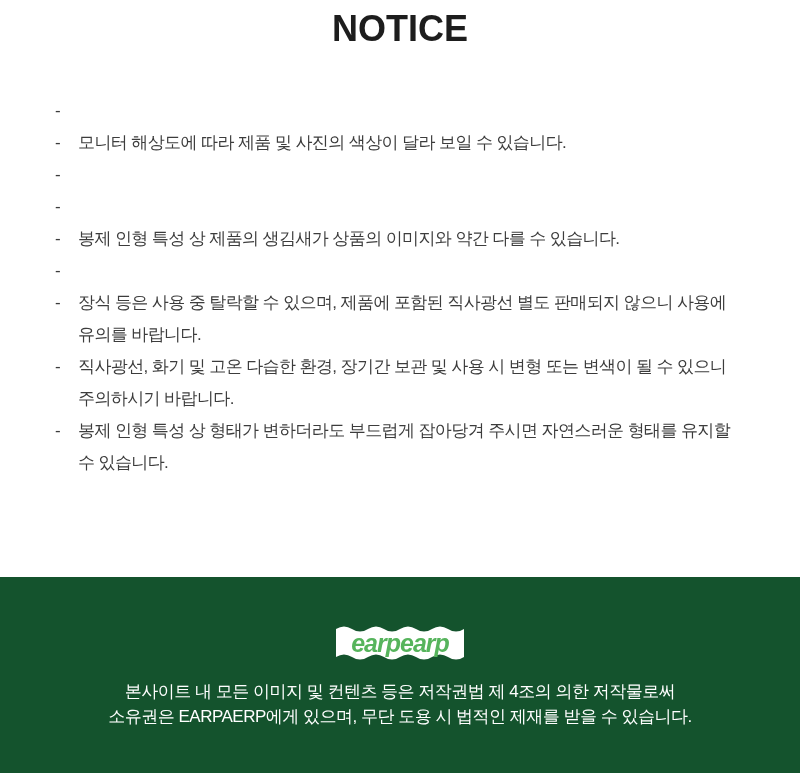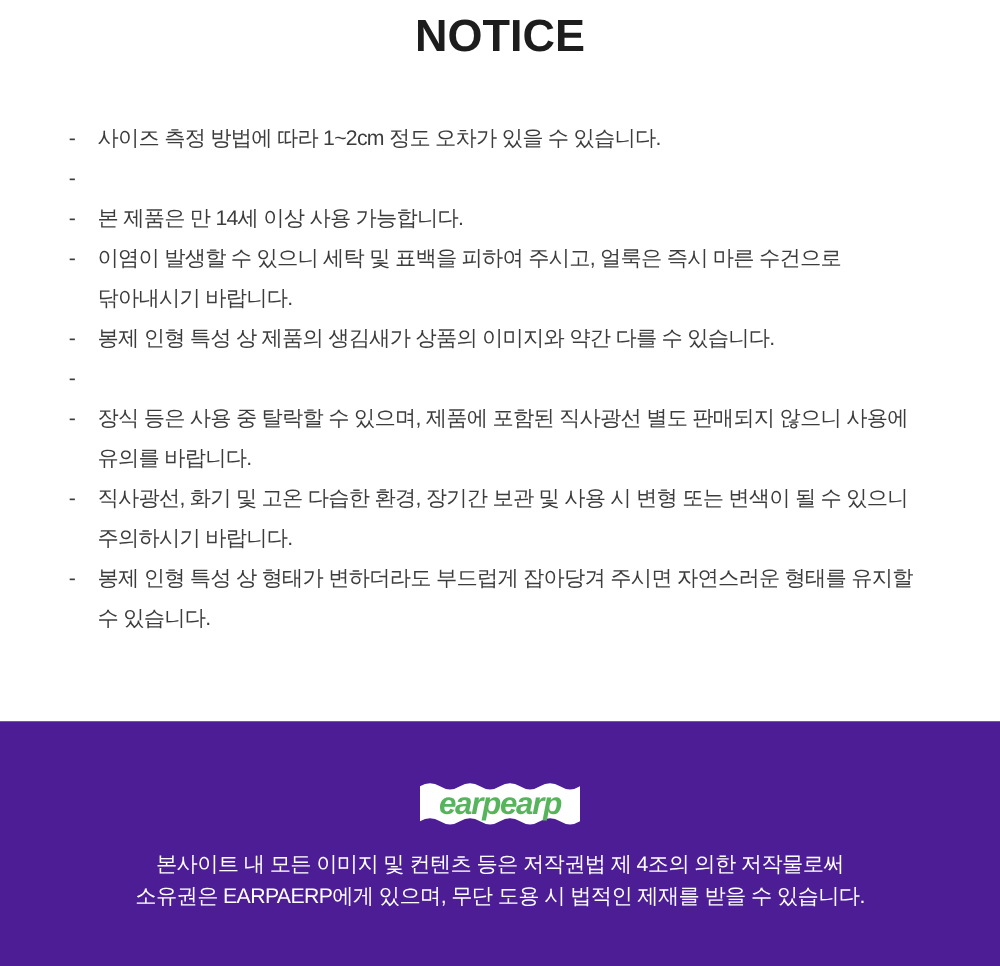--- a/index.html
+++ b/index.html
@@ -43,21 +43,21 @@
   .item-text {
     white-space: pre;          
     flex: none;
   }
   .footer {
     position: absolute;
     left: 0;
     top: 577px;
     width: 800px;
     height: 196px;
-    background: #4c1d95;
+    background: #14532d;
     text-align: center;
   }
   .logo {
     position: relative;
     width: 130px;
     height: 38px;
     margin: 47px auto 0 auto;
   }
   .logo svg {
     position: absolute;
@@ -92,33 +92,30 @@
 </head>
 <body>
 
 <div class="page">
 
   <div class="title">NOTICE</div>
 
   <div class="notice-list">
     <div class="notice-row">
       <span class="dash">-</span>
-      <span class="item-text">사이즈 측정 방법에 따라 1~2cm 정도 오차가 있을 수 있습니다.</span>
+    </div>
+    <div class="notice-row">
+      <span class="dash">-</span>
+      <span class="item-text">모니터 해상도에 따라 제품 및 사진의 색상이 달라 보일 수 있습니다.</span>
     </div>
     <div class="notice-row">
       <span class="dash">-</span>
     </div>
     <div class="notice-row">
       <span class="dash">-</span>
-      <span class="item-text">본 제품은 만 14세 이상 사용 가능합니다.</span>
-    </div>
-    <div class="notice-row">
-      <span class="dash">-</span>
-      <span class="item-text">이염이 발생할 수 있으니 세탁 및 표백을 피하여 주시고, 얼룩은 즉시 마른 수건으로
-닦아내시기 바랍니다.</span>
     </div>
     <div class="notice-row">
       <span class="dash">-</span>
       <span class="item-text">봉제 인형 특성 상 제품의 생김새가 상품의 이미지와 약간 다를 수 있습니다.</span>
     </div>
     <div class="notice-row">
       <span class="dash">-</span>
     </div>
     <div class="notice-row">
       <span class="dash">-</span>

